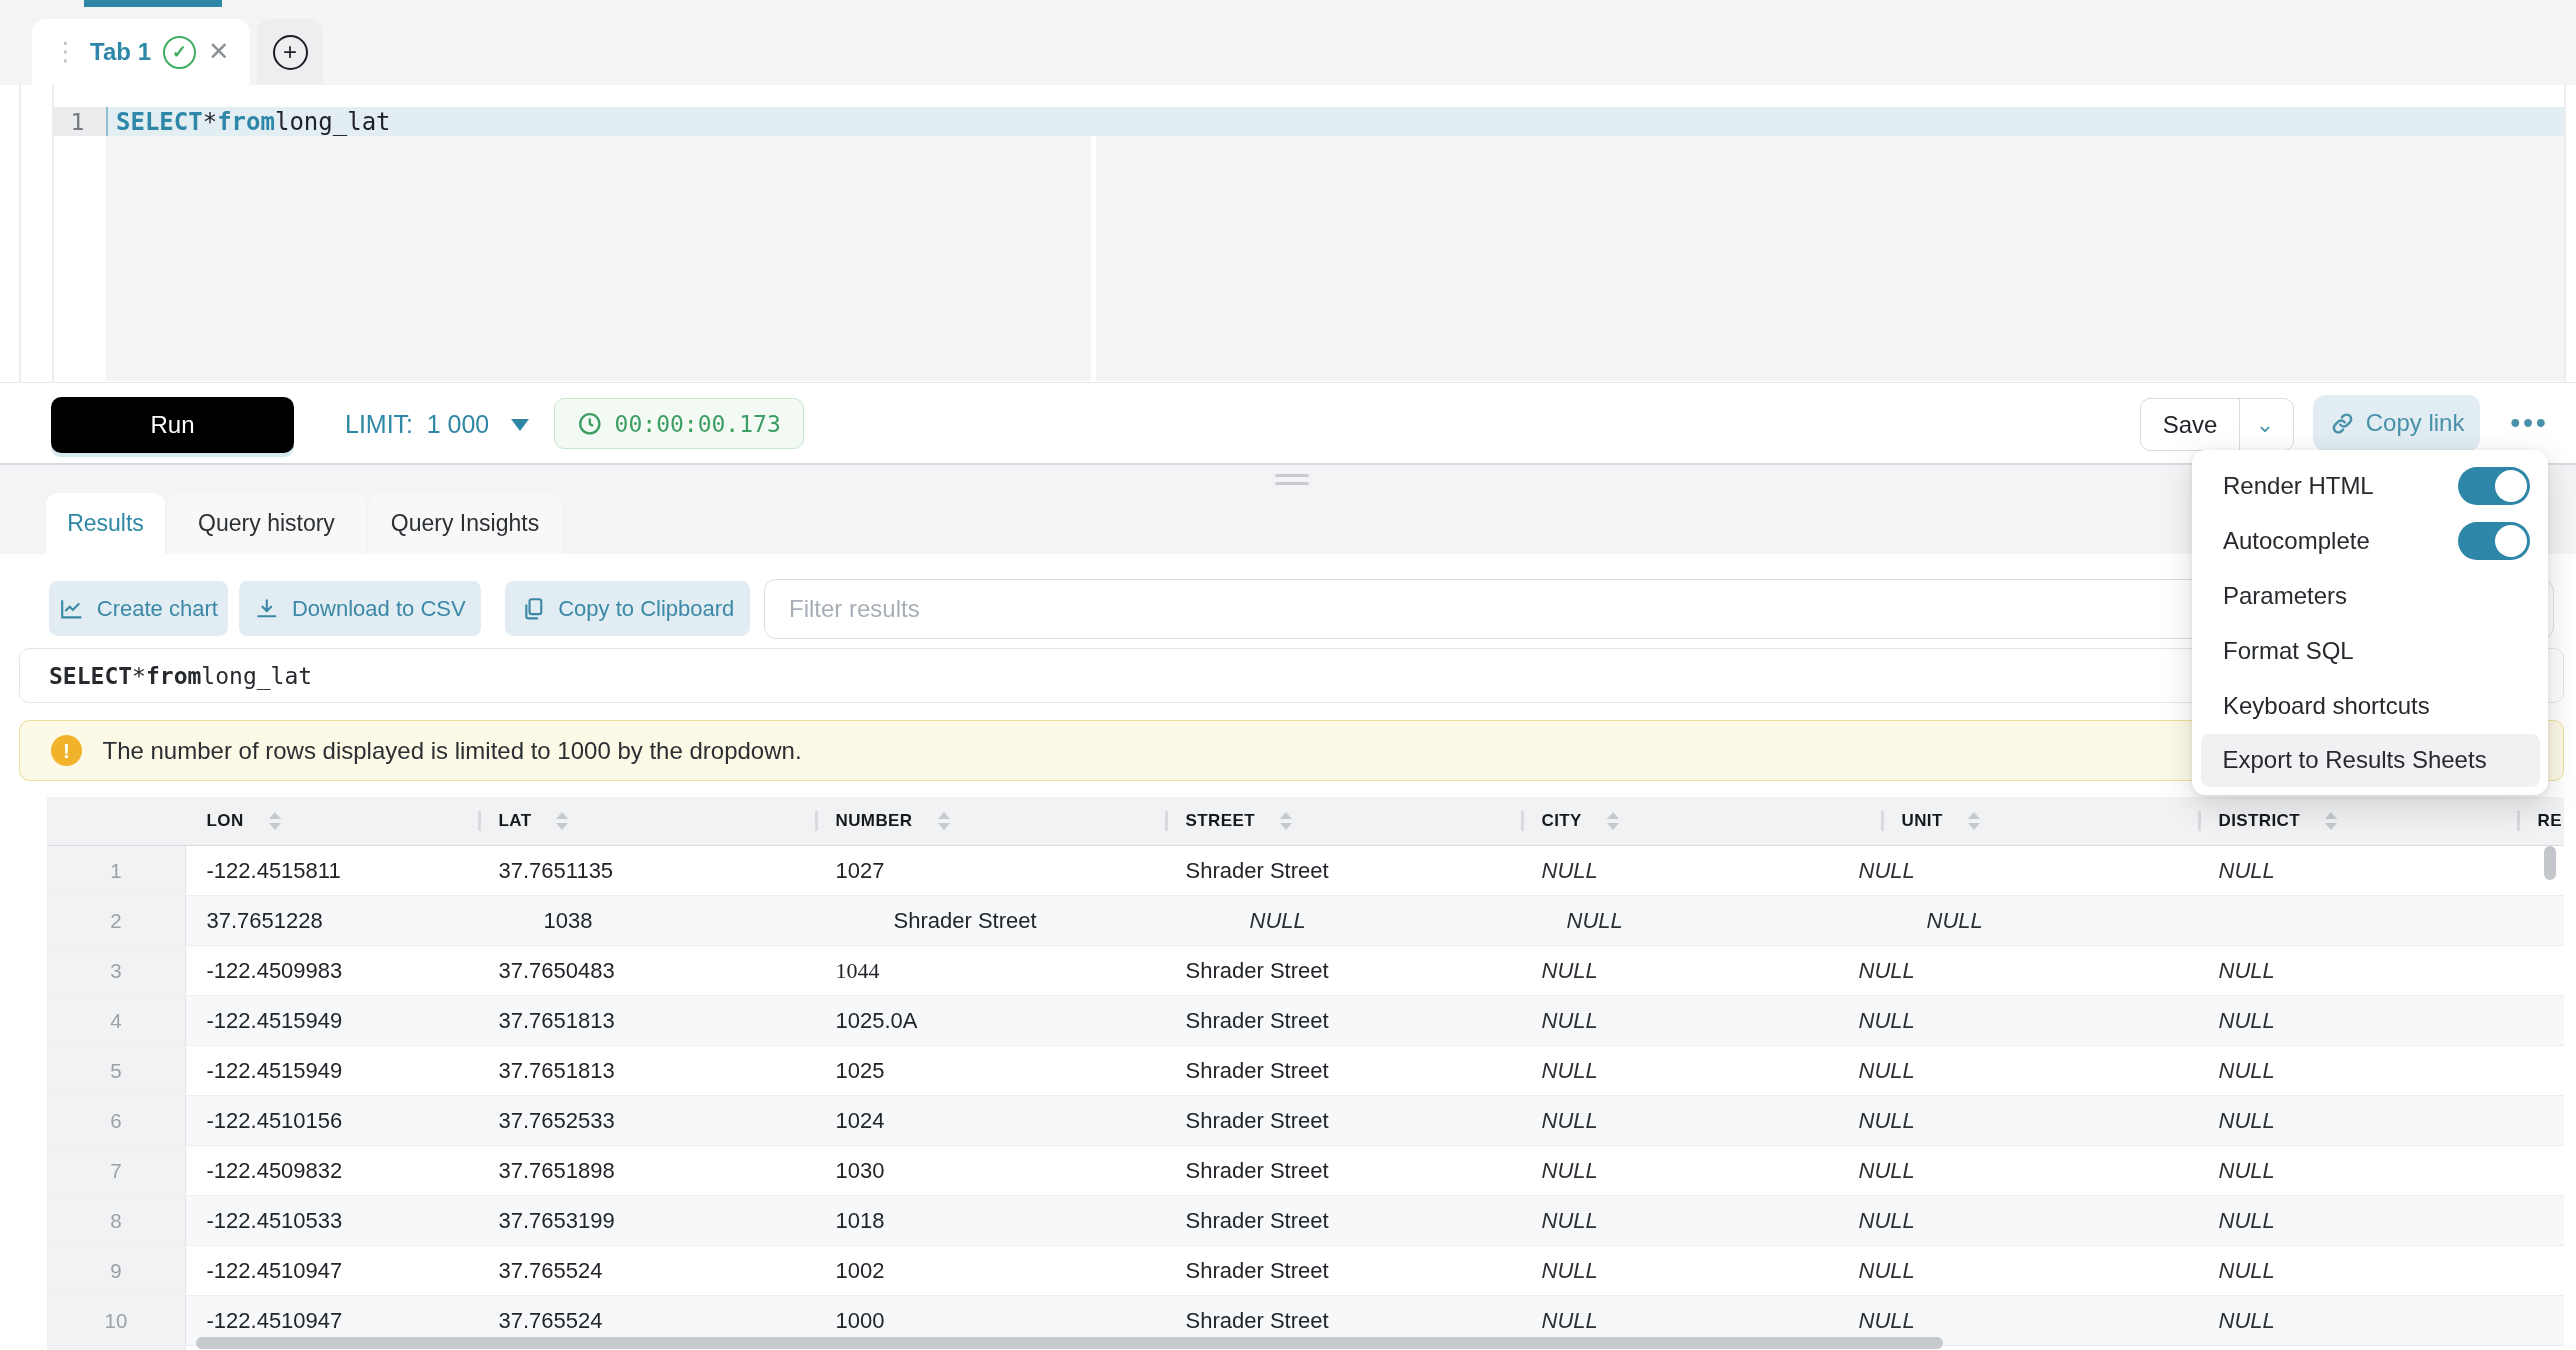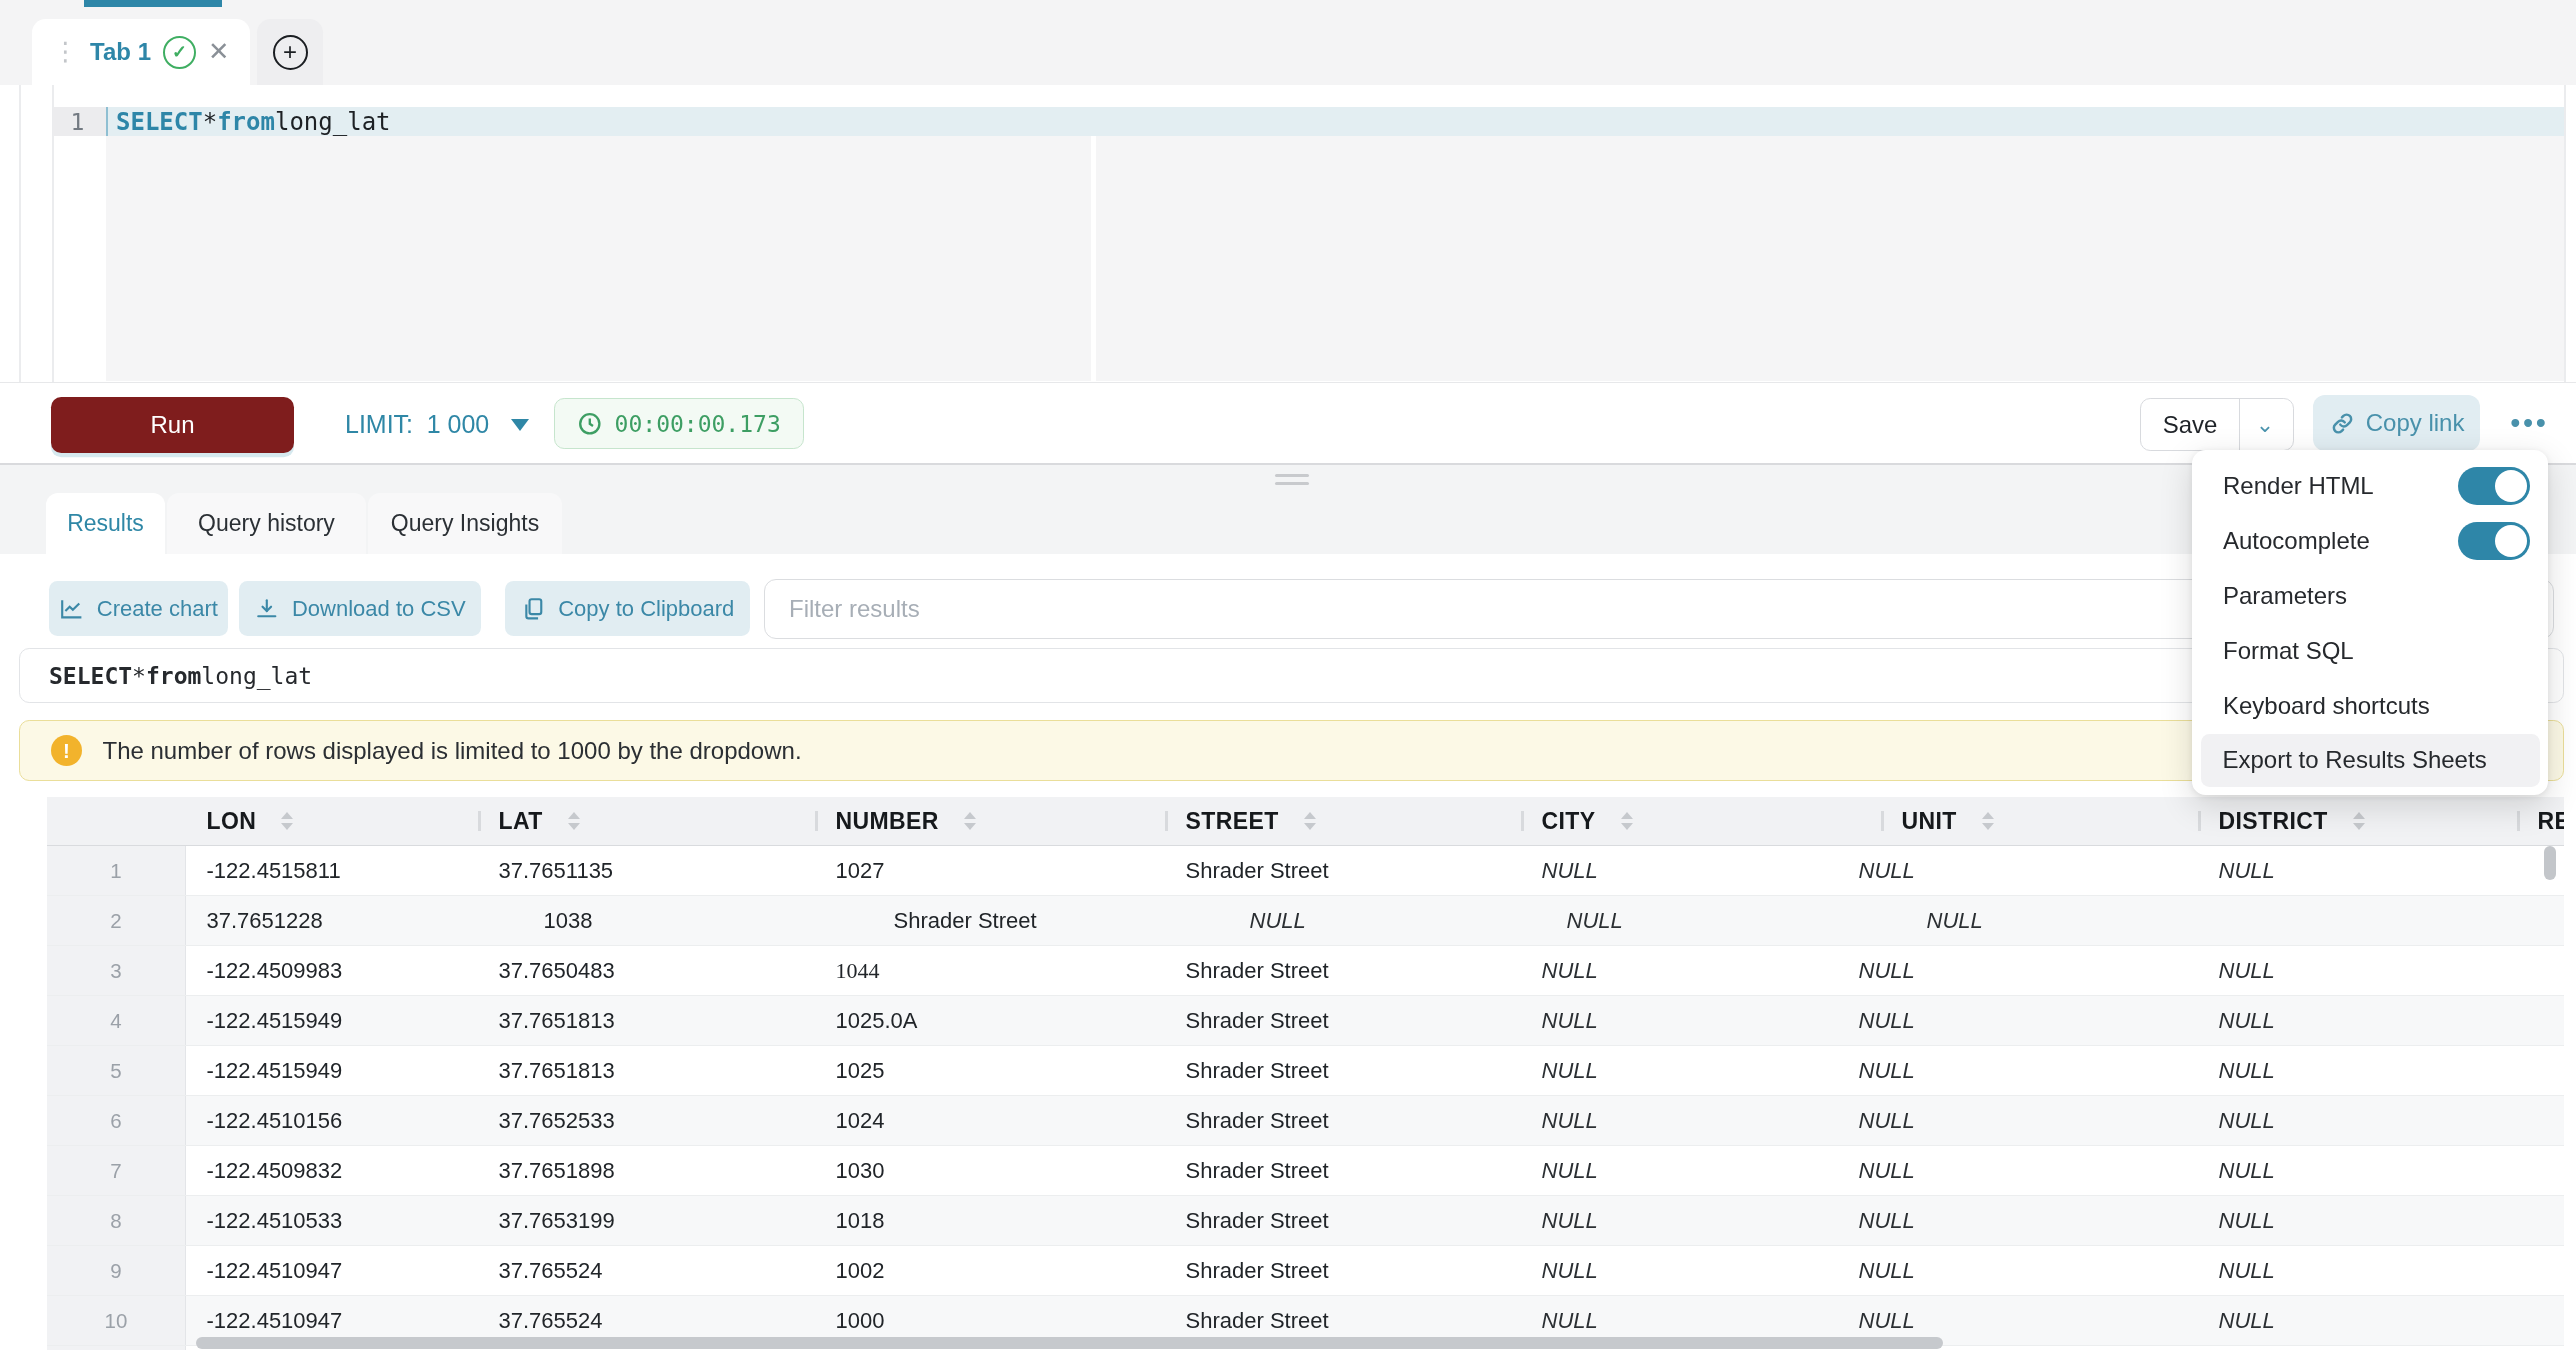--- a/index.html
+++ b/index.html
@@ -25,21 +25,21 @@
   #whitesplit{left:1091px;top:51px;width:5.1px;height:245px;background:#fff;}
   #gutterhl{left:53px;top:22px;width:53px;height:29px;background:#ececee;}
   #line1hl{left:106px;top:22px;width:2458px;height:29px;background:#e3eef2;border-left:2.6px solid #8fbfd2;}
   #lineno{left:53px;top:22px;width:49px;height:29px;color:#737a82;font-family:"DejaVu Sans Mono",monospace;
     font-size:23px;display:flex;align-items:center;justify-content:center;}
   #codeline{left:116px;top:22px;height:29px;display:flex;align-items:center;
     font-family:"DejaVu Sans Mono",monospace;font-size:24px;white-space:pre;color:#1d2024;}
   .kw{color:#2e86a8;font-weight:700;}
   
   #runbar{left:0;top:382px;width:2576px;height:81px;background:#fff;border-top:1.7px solid #e7e8ea;}
-  #runbtn{left:51px;top:13.6px;width:243px;height:56px;background:#7f1d1d;border-radius:10.2px;color:#fff;
+  #runbtn{left:51px;top:13.6px;width:243px;height:56px;background:#000000;border-radius:10.2px;color:#fff;
     font-size:24px;display:flex;align-items:center;justify-content:center;box-shadow:0 4.3px 0 #d6e9ef;}
   #limit{left:345px;top:13.6px;height:56px;display:flex;align-items:center;gap:13.6px;color:#2f87a6;font-size:25px;}
   .tri-dn{width:0;height:0;border-left:9.4px solid transparent;border-right:9.4px solid transparent;
     border-top:12px solid #2f87a6;margin-left:8.5px;}
   #timer{left:554px;top:15.3px;height:49px;padding:0 22px;border:1.7px solid #c6e5cd;background:#f3faf4;
     border-radius:10.2px;display:flex;align-items:center;gap:12px;color:#3d9e63;
     font-family:"DejaVu Sans Mono",monospace;font-size:23px;}
   #savebtn{left:2140px;top:15.3px;width:152px;height:51px;border:1.7px solid #d8dade;border-radius:10.2px;
     background:#fff;display:flex;}
   #savebtn .savelbl{width:98px;display:flex;align-items:center;justify-content:center;font-size:24px;color:#1f2328;}
@@ -81,21 +81,21 @@
   
   #tablewrap{left:47px;top:243px;width:2517px;height:553px;overflow:hidden;}
   .trow{display:flex;height:49px;border-bottom:1.7px solid #eceeef;background:#fff;}
   .trow.even{background:#f7f8f9;}
   .thead{height:48px;background:#f1f2f4;border-bottom:1.7px solid #d9dbde;}
   .cell{display:flex;align-items:center;padding-left:20.5px;box-sizing:border-box;font-size:22px;
     color:#212529;overflow:hidden;flex:0 0 auto;position:relative;}
   .rownum{justify-content:center;padding-left:0;background:#f1f2f4;color:#9ba1a8;font-size:20.5px;
     border-right:1.7px solid #e3e5e8;}
   .thead .rownum{border-right:none;}
-  .hcell{font-weight:700;font-size:23px;color:#16191c;letter-spacing:0.4px;gap:25px;}
+  .hcell{font-weight:700;font-size:17px;color:#16191c;letter-spacing:0.4px;gap:25px;}
   .hsep{position:absolute;left:0;top:13.6px;width:2.6px;height:20.5px;background:#d8dadd;}
   .sort{display:flex;flex-direction:column;gap:4.3px;}
   .sort i{display:block;width:0;height:0;border-left:6px solid transparent;border-right:6px solid transparent;}
   .sort .up{border-bottom:7.7px solid #c6c9cd;}
   .sort .dn{border-top:7.7px solid #c6c9cd;}
   .nullv{font-style:italic;color:#2b2f33;}
   #vthumb{left:2544px;top:846px;width:12px;height:34px;background:#c3c6ca;border-radius:6px;}
   #hthumb{left:196px;top:1337px;width:1747px;height:12px;background:#c6c9cd;border-radius:6px;}
   
   #menu{left:2192px;top:450px;width:356px;background:#fff;border-radius:13.6px;z-index:50;

